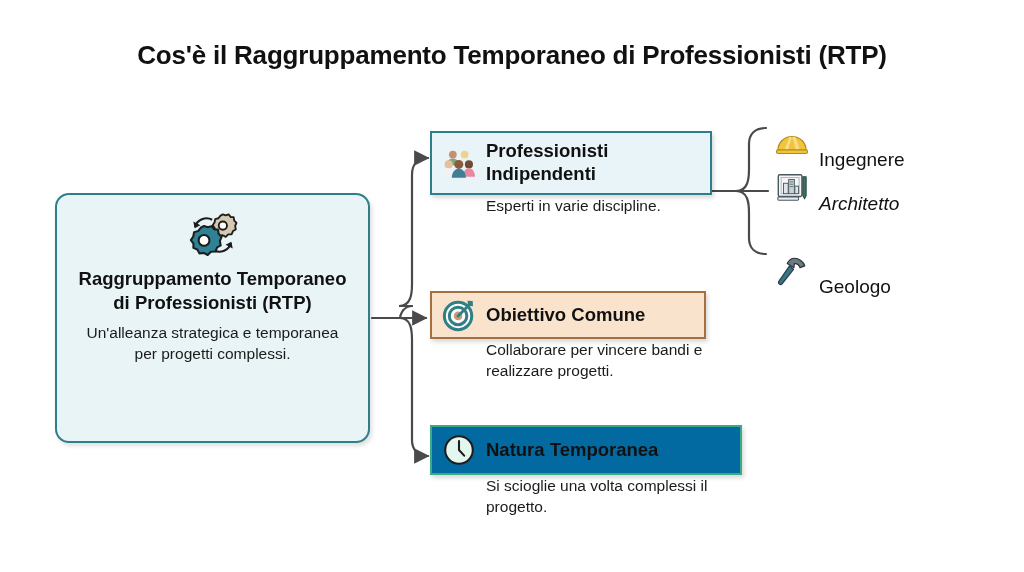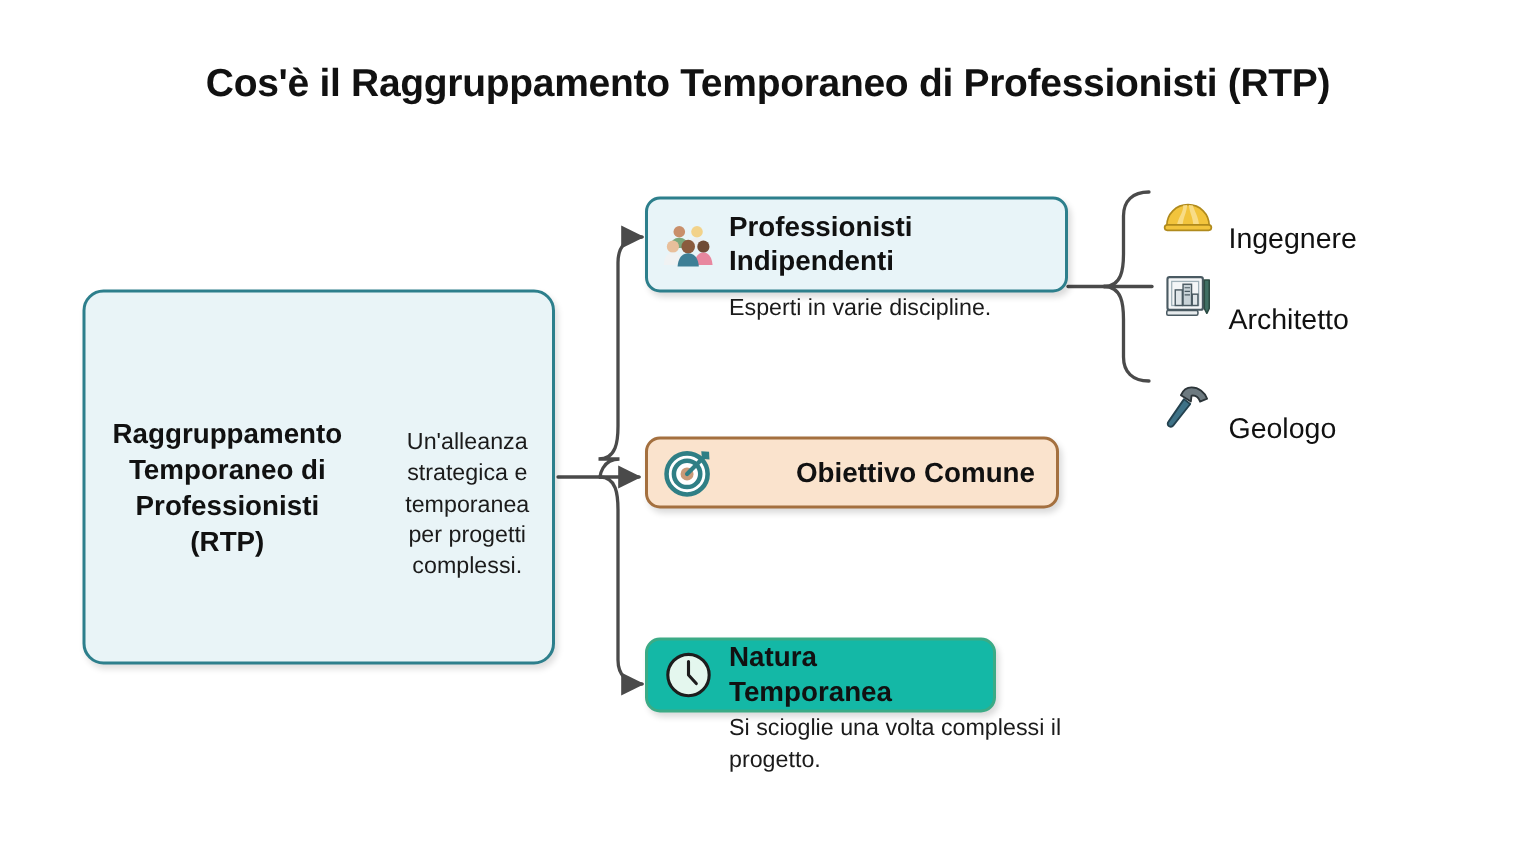--- a/index.html
+++ b/index.html
@@ -50,58 +50,58 @@
     left: 55px;
     top: 193px;
     width: 315px;
     height: 250px;
     box-sizing: border-box;
     border: 2px solid #2d7f8c;
     border-radius: 14px;
     background: #e9f4f7;
     box-shadow: 2px 3px 4px rgba(0,0,0,0.13);
     display: flex;
+    flex-direction: column;
     align-items: center;
     justify-content: flex-start;
     padding-top: 14px;
   }
   .root-icon {
     width: 58px;
     height: 52px;
     margin-bottom: 6px;
   }
   .root-title {
     font-size: 18.5px;
     font-weight: bold;
     line-height: 1.30;
     text-align: center;
     color: #111111;
     padding: 0 18px;
   }
   .root-desc {
-    margin-top: 24px;
+    margin-top: 8px;
     font-size: 15.5px;
     line-height: 1.34;
     text-align: center;
     color: #1b1b1b;
     padding: 0 24px;
   }
 
   
   .branch {
     position: absolute;
   }
   .branch-box {
     box-sizing: border-box;
     display: flex;
     align-items: center;
-    border-radius: 10px;
+    border-radius: 0;
     box-shadow: 2px 3px 4px rgba(0,0,0,0.15);
     padding: 0 14px 0 10px;
-    justify-content: space-between;
   }
   .branch-box .bicon {
     width: 34px;
     height: 34px;
     flex: 0 0 34px;
     margin-right: 10px;
     display: block;
   }
   .branch-label {
     font-size: 18.5px;
@@ -129,24 +129,24 @@
   #branch-2 { left: 430px; top: 291px; width: 330px; }
   #branch-2 .branch-box {
     width: 276px;
     height: 48px;
     border: 2px solid #a4703f;
     background: #fae3cd;
   }
   
   #branch-3 { left: 430px; top: 425px; width: 330px; }
   #branch-3 .branch-box {
-    width: 234px;
+    width: 312px;
     height: 50px;
     border: 2px solid #3bab86;
-    background: #14b8a6;
+    background: #0369a1;
   }
 
   
   .leaf {
     position: absolute;
     display: flex;
     align-items: center;
     gap: 10px;
   }
   .leaf .licon {
@@ -155,21 +155,21 @@
     flex: 0 0 34px;
     display: block;
   }
   .leaf-label {
     font-size: 19px;
     line-height: 1.2;
     color: #111111;
     margin-top: 32px;
   }
   #leaf-1 { left: 775px; top: 117px; }
-  #leaf-2 { left: 775px; top: 171px; }
+  #leaf-2 { left: 775px; top: 161px; font-style: italic; }
   #leaf-3 { left: 775px; top: 244px; }
 </style>
 </head>
 <body>
 
 <div id="canvas">
 
   <div class="page-title">Cos'è il Raggruppamento Temporaneo di Professionisti (RTP)</div>
 
   <svg id="connectors" viewBox="0 0 1024 572" xmlns="http://www.w3.org/2000/svg">
@@ -254,20 +254,21 @@
       <svg class="bicon" viewBox="0 0 36 36" xmlns="http://www.w3.org/2000/svg">
         <circle cx="17" cy="19" r="14.5" fill="#ffffff" stroke="#2f7f85" stroke-width="3.2"></circle>
         <circle cx="17" cy="19" r="9.3" fill="#ffffff" stroke="#2f7f85" stroke-width="3.2"></circle>
         <circle cx="17" cy="19" r="4.6" fill="#c99a78"></circle>
 
         <path d="M17 19 L30.5 5.5" stroke="#2f7f85" stroke-width="3" stroke-linecap="round"></path>
         <path d="M27 3 L32.5 3.3 L32.8 8.8 L28.8 8.5 L27.4 7.2 Z" fill="#2f7f85"></path>
       </svg>
       <div class="branch-label">Obiettivo Comune</div>
     </div>
+    <div class="branch-desc">Collaborare per vincere bandi e realizzare progetti.</div>
   </div>
 
   <div class="branch" id="branch-3">
     <div class="branch-box">
       <svg class="bicon" viewBox="0 0 36 36" xmlns="http://www.w3.org/2000/svg">
         <circle cx="18" cy="18" r="14.6" fill="#e4f7ee" stroke="#1d1d1d" stroke-width="2.2"></circle>
         <path d="M18 8.5 L18 18 L23.5 24" fill="none" stroke="#1d1d1d" stroke-width="2.2" stroke-linecap="round" stroke-linejoin="round"></path>
       </svg>
       <div class="branch-label">Natura Temporanea</div>
     </div>

